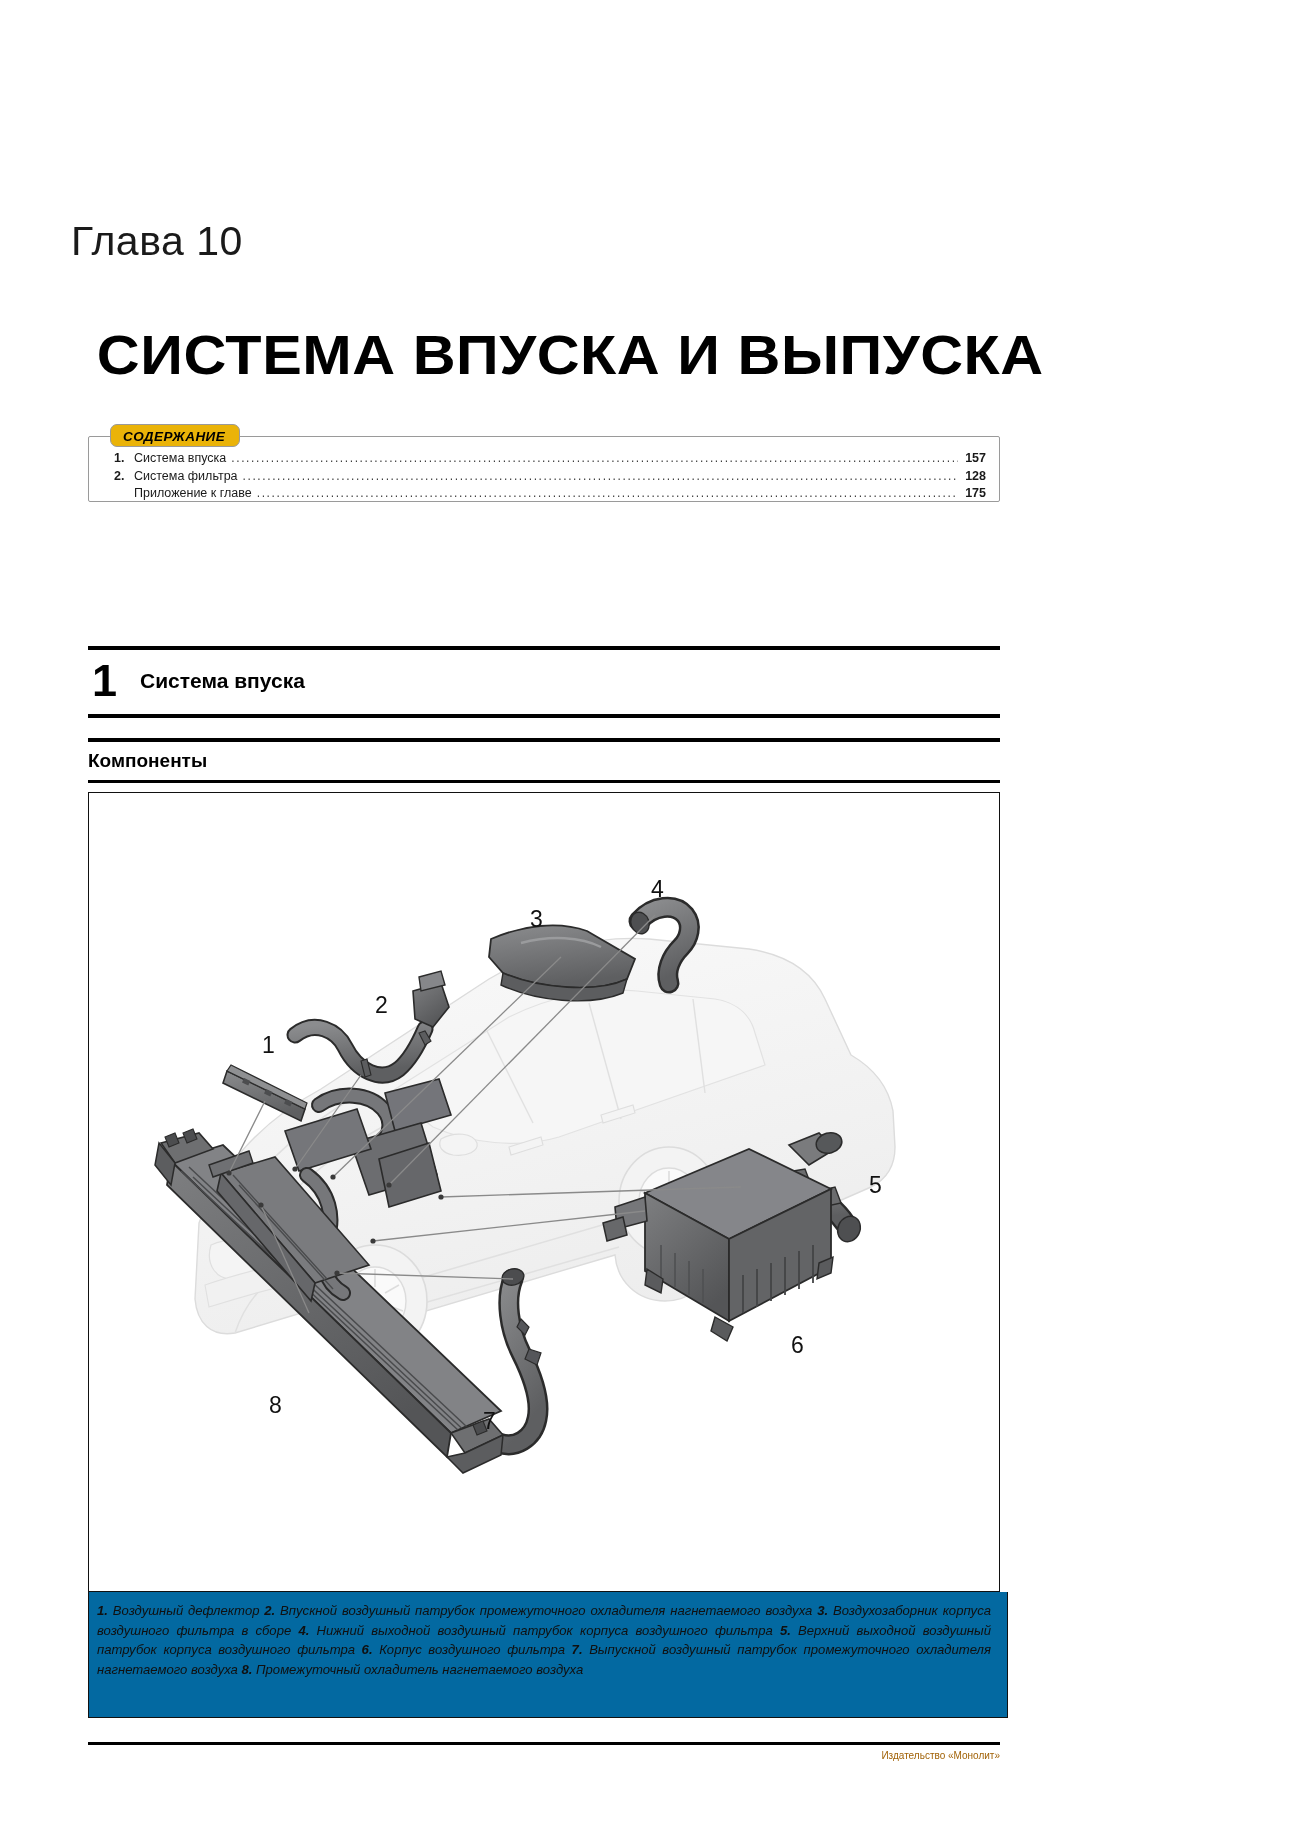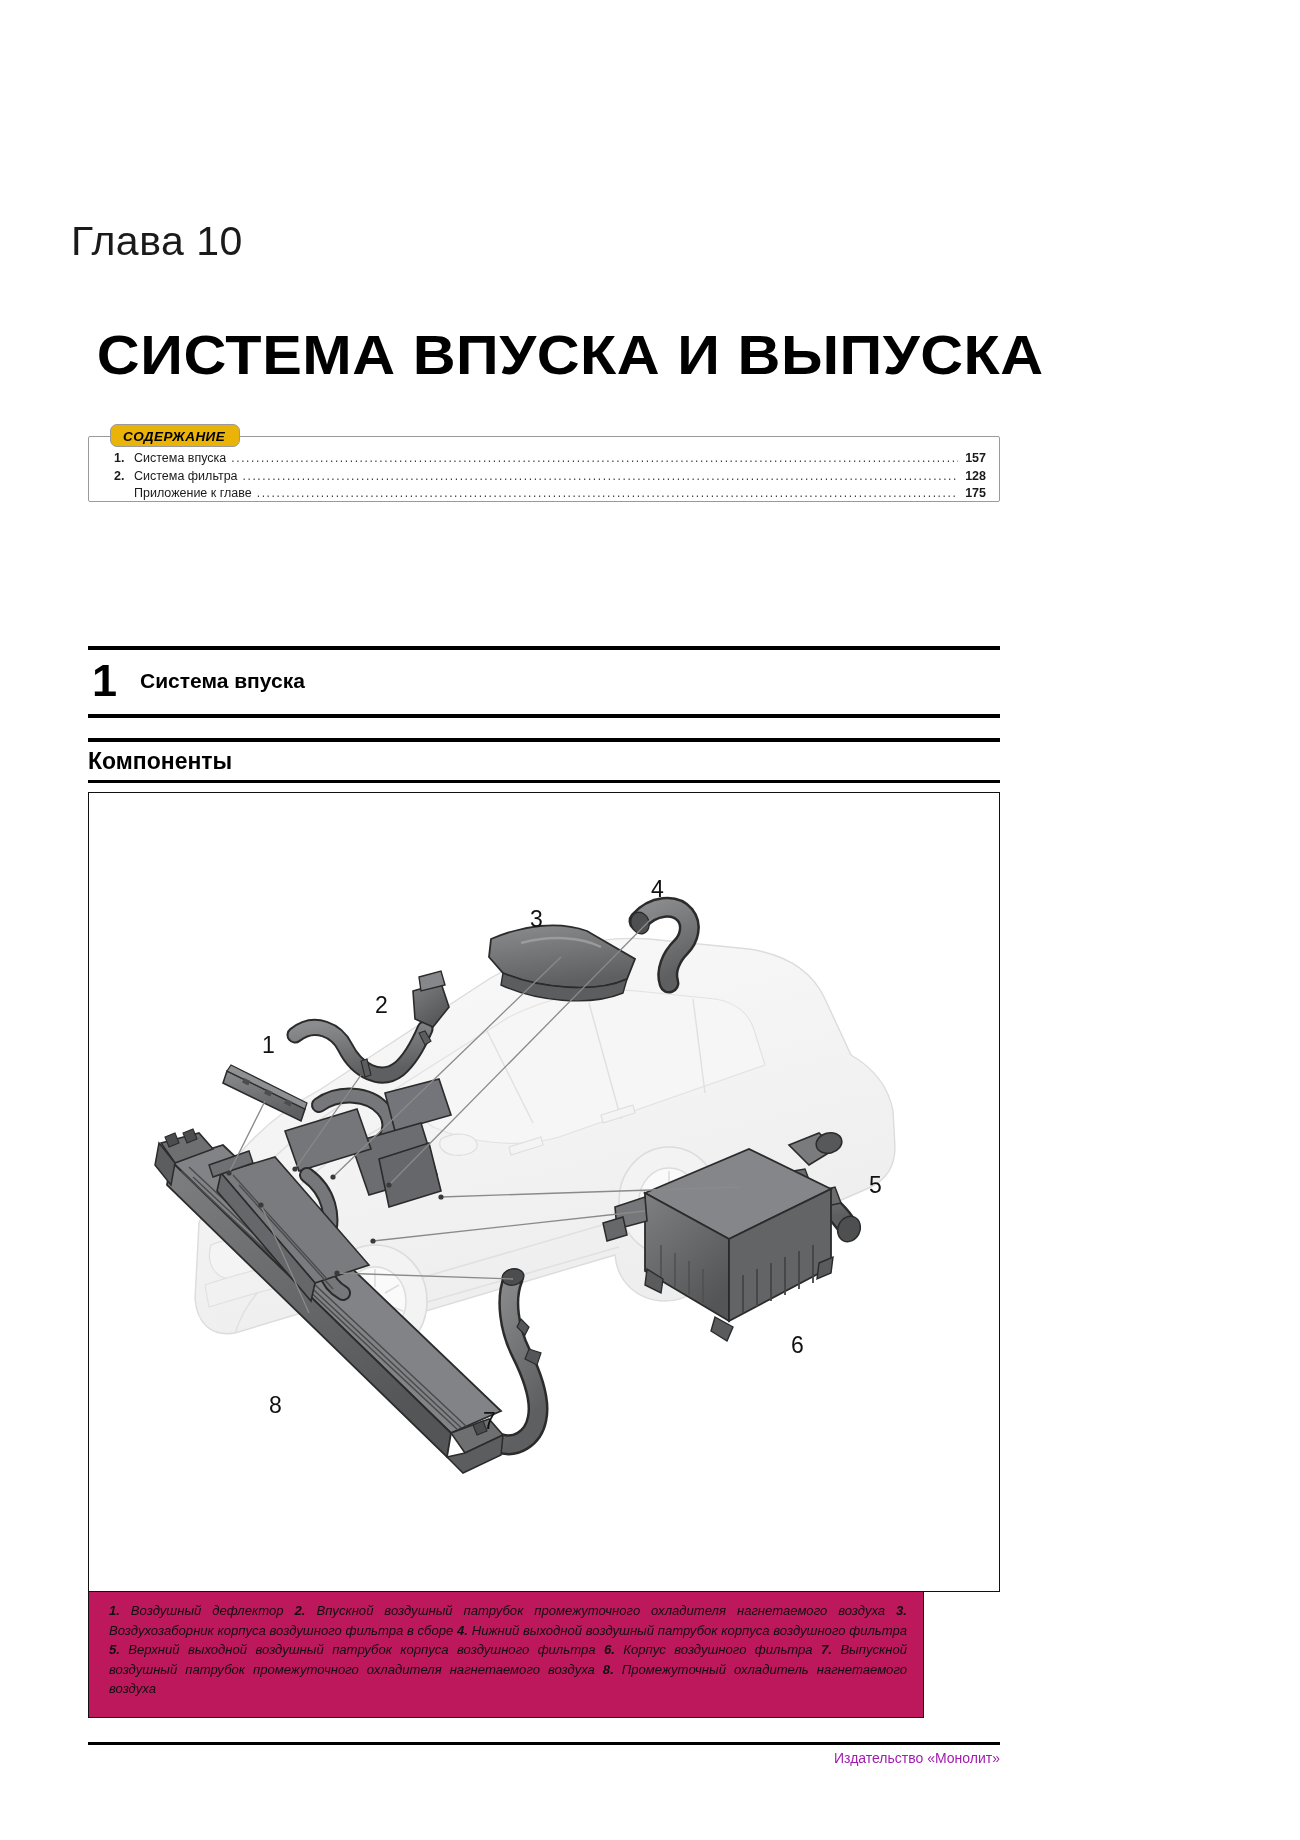--- a/index.html
+++ b/index.html
@@ -147,21 +147,21 @@
   
   .sub-rule-top {
     position: absolute;
     left: 88px; top: 738px;
     width: 912px; height: 3.5px;
     background: #000;
   }
   .sub-title {
     position: absolute;
     left: 88px; top: 742px;
-    font-size: 23px;
+    font-size: 19px;
     font-weight: 700;
     line-height: 38px;
     color: #000;
     white-space: nowrap;
   }
   .sub-rule-bottom {
     position: absolute;
     left: 88px; top: 780px;
     width: 912px; height: 2.5px;
     background: #000;
@@ -175,25 +175,25 @@
     border: 1.6px solid #111;
     background: #fff;
     overflow: hidden;
   }
   .figure-svg { display: block; width: 912px; height: 800px; }
 
   
   .caption-box {
     position: absolute;
     left: 88px; top: 1592px;
-    width: 836px; height: 126px;
+    width: 920px; height: 126px;
     border: 1.6px solid #111;
     border-top: none;
-    background: #be185d;
-    padding: 9px 16px 8px 20px;
+    background: #0369a1;
+    padding: 9px 16px 8px 8px;
   }
   .caption-text {
     font-size: 13.1px;
     line-height: 19.6px;
     font-style: italic;
     text-align: justify;
     color: #101010;
     margin: 0;
   }
   .caption-text b { font-style: italic; font-weight: 700; }
@@ -201,22 +201,22 @@
   
   .footer-rule {
     position: absolute;
     left: 88px; top: 1742px;
     width: 912px; height: 3px;
     background: #000;
   }
   .footer-text {
     position: absolute;
     right: 300px; top: 1750px;
-    font-size: 14px;
-    color: #a21caf;
+    font-size: 10px;
+    color: #a16207;
     white-space: nowrap;
     text-align: center;
   }
 </style>
 </head>
 <body>
 
 <div class="page">
 
   <div class="chapter-label">Глава 10</div>

